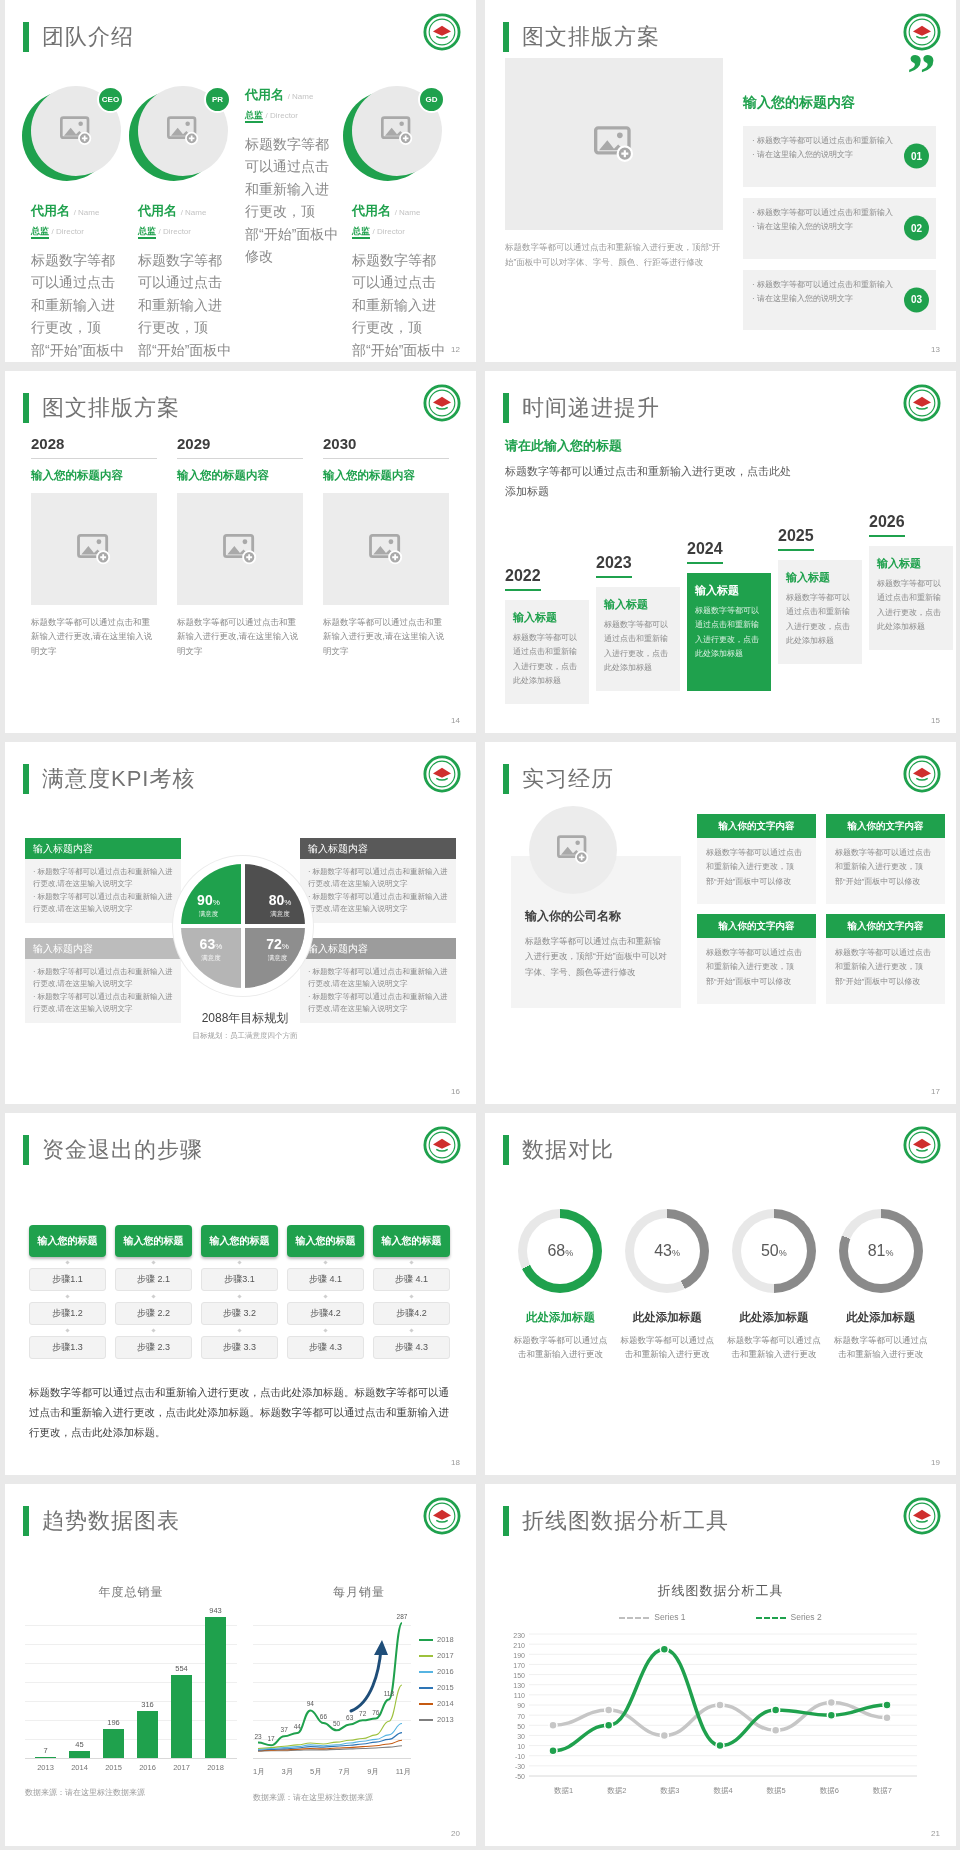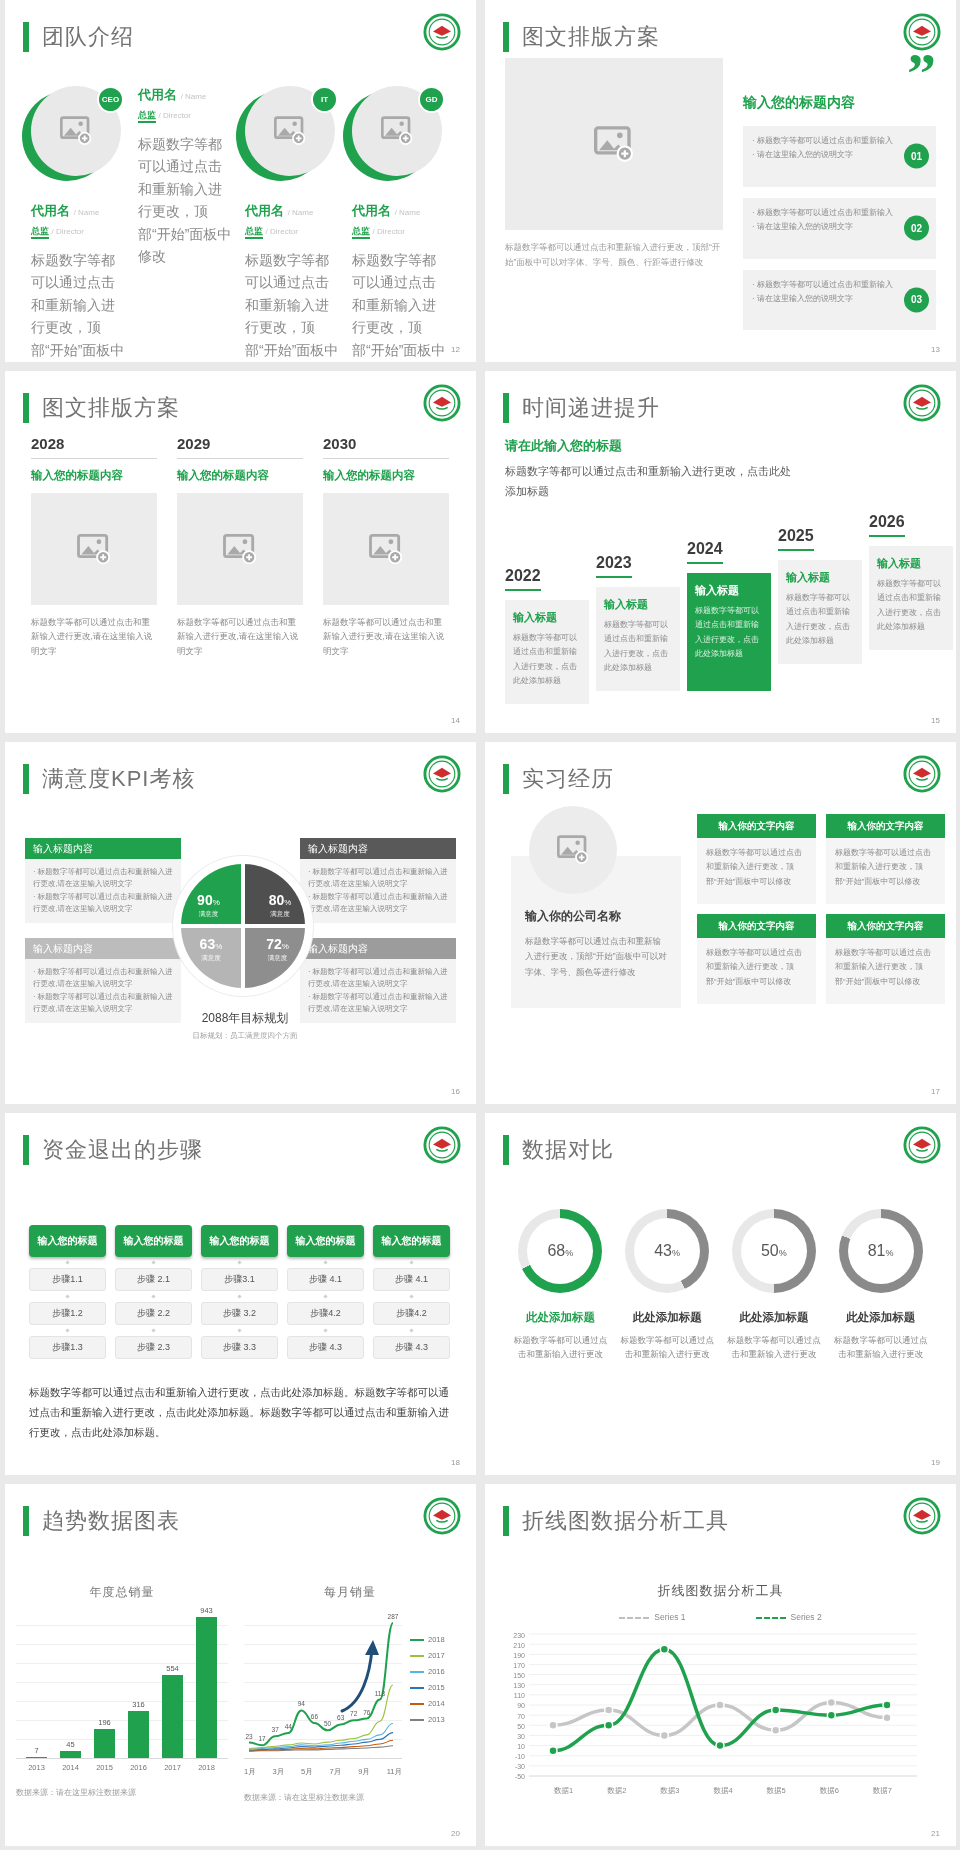--- a/index.html
+++ b/index.html
@@ -95,21 +95,21 @@
 .s19{display:flex;gap:8px;padding:96px 26px 0;}
 .dcol{width:99px;text-align:center;}
 .donut{position:relative;width:84px;height:84px;border-radius:50%;margin:0 auto;}
 .donut::after{content:'';position:absolute;inset:9px;background:#fff;border-radius:50%;}
 .dval{position:absolute;inset:0;display:flex;align-items:center;justify-content:center;z-index:2;font-size:16px;color:#595959;}
 .dval i{font-style:normal;font-size:9px;margin-top:4px;}
 .dh{margin-top:17px;font-size:11.5px;font-weight:bold;color:#404040;}
 .dh.g{color:var(--acc);}
 .dd{margin-top:8px;font-size:8.5px;color:#8a8a8a;line-height:1.7;}
 
-.s20{display:flex;padding:100px 11px 0;}
+.s20{display:flex;padding:100px 11px 0;margin-left:9px;}
 .ctitle{text-align:center;font-size:12px;color:#767676;margin-bottom:8px;letter-spacing:1px;}
 .s20l{width:212px;}
 .bchart{height:150px;border-bottom:1px solid #d9d9d9;display:flex;align-items:flex-end;gap:13px;padding:0 10px;
  background:repeating-linear-gradient(to top,transparent 0 18px,#efefef 18px 19px);}
 .bcol{display:flex;flex-direction:column;align-items:center;justify-content:flex-end;width:21px;}
 .bval{font-size:7.5px;color:#595959;margin-bottom:2px;}
 .bbar{width:21px;background:var(--acc);}
 .bxrow{display:flex;gap:13px;padding:0 10px;margin-top:4px;}
 .bxlab{width:21px;text-align:center;font-size:7.5px;color:#767676;}
 .src{font-size:8px;color:#9a9a9a;margin-top:15px;}
@@ -160,37 +160,37 @@
                 <path d="M18.5 14.4v4.2M16.4 16.5h4.2" stroke="#fff" stroke-width="1.3"></path>
               </svg>
             </div>
           <span class="bdg">CEO</span>
         </div>
         <div class="mname"><span>代用名</span> <small>/ Name</small></div>
         <div class="mrole"><b>总监</b> <small>/  Director</small></div>
         <div class="mdesc">标题数字等都可以通过点击和重新输入进行更改，顶部“开始”面板中修改</div>
       </div>
       <div class="mem">
-        <div class="mname"><span>代用名</span> <small>/ Name</small></div>
-        <div class="mrole"><b>总监</b> <small>/  Director</small></div>
-        <div class="mdesc">标题数字等都可以通过点击和重新输入进行更改，顶部“开始”面板中修改</div>
-      </div>
-      <div class="mem">
         <div class="avw">
           <div class="av">
               <svg class="imgicon" width="32" height="30" viewBox="0 0 24 22">
                 <rect x="1" y="1" width="20" height="15" rx="1.5" fill="none" stroke="#a9a9a9" stroke-width="2"></rect>
                 <circle cx="15.5" cy="5.5" r="1.7" fill="#a9a9a9"></circle>
                 <path d="M3 14.5l5-6 4 5 2.5-2.5 3.5 3.5H4z" fill="#a9a9a9"></path>
                 <circle cx="18.5" cy="16.5" r="4.3" fill="#a9a9a9" stroke="#fff" stroke-width="1.3"></circle>
                 <path d="M18.5 14.4v4.2M16.4 16.5h4.2" stroke="#fff" stroke-width="1.3"></path>
               </svg>
             </div>
-          <span class="bdg">IT</span>
-        </div>
+          <span class="bdg">PR</span>
+        </div>
+        <div class="mname"><span>代用名</span> <small>/ Name</small></div>
+        <div class="mrole"><b>总监</b> <small>/  Director</small></div>
+        <div class="mdesc">标题数字等都可以通过点击和重新输入进行更改，顶部“开始”面板中修改</div>
+      </div>
+      <div class="mem">
         <div class="mname"><span>代用名</span> <small>/ Name</small></div>
         <div class="mrole"><b>总监</b> <small>/  Director</small></div>
         <div class="mdesc">标题数字等都可以通过点击和重新输入进行更改，顶部“开始”面板中修改</div>
       </div>
       <div class="mem">
         <div class="avw">
           <div class="av">
               <svg class="imgicon" width="32" height="30" viewBox="0 0 24 22">
                 <rect x="1" y="1" width="20" height="15" rx="1.5" fill="none" stroke="#a9a9a9" stroke-width="2"></rect>
                 <circle cx="15.5" cy="5.5" r="1.7" fill="#a9a9a9"></circle>

